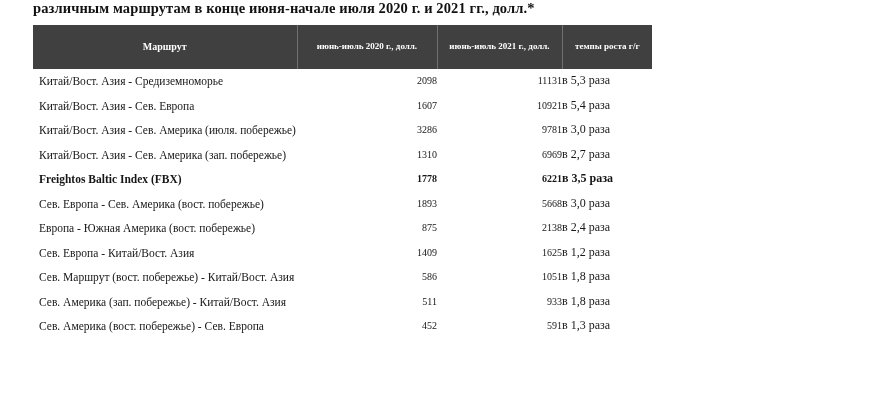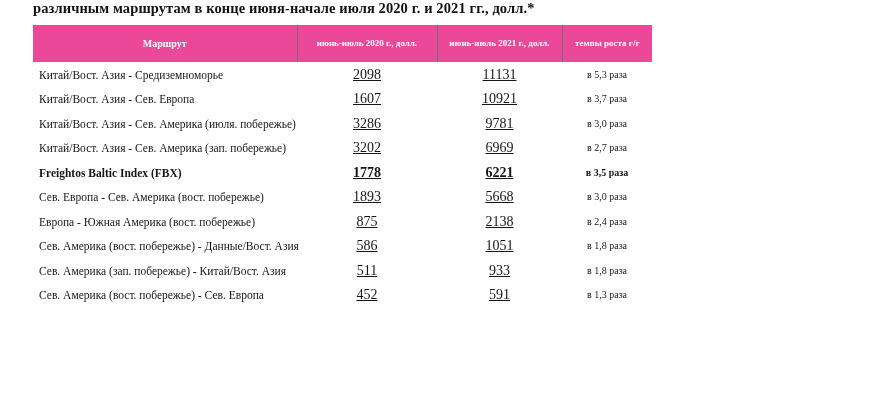--- a/index.html
+++ b/index.html
@@ -48,55 +48,54 @@
     border-collapse: collapse;
     table-layout: fixed;
   }
 
   .data-table col.c-route  { width: 264px; }
   .data-table col.c-y2020  { width: 140px; }
   .data-table col.c-y2021  { width: 125px; }
   .data-table col.c-growth { width: 90px; }
 
   .data-table thead th {
-    background: #ec4899;
+    background: #404040;
     color: #ffffff;
     font-size: 9px;
     font-weight: bold;
     line-height: 11.5px;
     text-align: center;
     vertical-align: middle;
     height: 37px;
-    padding: 10px 4px;
+    padding: 16px 4px;
     border-right: 1px solid #6d7076;
     box-sizing: border-box;
   }
   .data-table thead th:last-child { border-right: none; }
   .data-table thead th.route-head { font-size: 10px; }
 
   .data-table tbody td {
     font-size: 11.5px;
     line-height: 13px;
     height: 24.5px;
     padding: 2px 0 0 6px;
     vertical-align: middle;
     color: #161616;
     white-space: nowrap;
     box-sizing: border-box;
   }
   .data-table tbody td.num {
-    text-align: center;
-    padding: 0;
-    font-size: 14px;
-    text-decoration: underline;
-  }
-  .data-table tbody td.growth {
-    text-align: center;
+    text-align: right;
     padding: 0;
     font-size: 10px;
+  }
+  .data-table tbody td.growth {
+    text-align: left;
+    padding: 0;
+    font-size: 12px;
   }
   .data-table tbody tr.highlight td {
     font-weight: bold;
   }
   .data-table tbody tr.highlight td.growth {
     font-weight: bold;
   }
 
   
   .footnote {
@@ -137,31 +136,31 @@
         <tr>
           <td>Китай/Вост. Азия - Средиземноморье</td>
           <td class="num">2098</td>
           <td class="num">11131</td>
           <td class="growth">в 5,3 раза</td>
         </tr>
         <tr>
           <td>Китай/Вост. Азия - Сев. Европа</td>
           <td class="num">1607</td>
           <td class="num">10921</td>
-          <td class="growth">в 3,7 раза</td>
+          <td class="growth">в 5,4 раза</td>
         </tr>
         <tr>
           <td>Китай/Вост. Азия - Сев. Америка (июля. побережье)</td>
           <td class="num">3286</td>
           <td class="num">9781</td>
           <td class="growth">в 3,0 раза</td>
         </tr>
         <tr>
           <td>Китай/Вост. Азия - Сев. Америка (зап. побережье)</td>
-          <td class="num">3202</td>
+          <td class="num">1310</td>
           <td class="num">6969</td>
           <td class="growth">в 2,7 раза</td>
         </tr>
         <tr class="highlight">
           <td>Freightos Baltic Index (FBX)</td>
           <td class="num">1778</td>
           <td class="num">6221</td>
           <td class="growth">в 3,5 раза</td>
         </tr>
         <tr>
@@ -170,21 +169,27 @@
           <td class="num">5668</td>
           <td class="growth">в 3,0 раза</td>
         </tr>
         <tr>
           <td>Европа - Южная Америка (вост. побережье)</td>
           <td class="num">875</td>
           <td class="num">2138</td>
           <td class="growth">в 2,4 раза</td>
         </tr>
         <tr>
-          <td>Сев. Америка (вост. побережье) - Данные/Вост. Азия</td>
+          <td>Сев. Европа - Китай/Вост. Азия</td>
+          <td class="num">1409</td>
+          <td class="num">1625</td>
+          <td class="growth">в 1,2 раза</td>
+        </tr>
+        <tr>
+          <td>Сев. Маршрут (вост. побережье) - Китай/Вост. Азия</td>
           <td class="num">586</td>
           <td class="num">1051</td>
           <td class="growth">в 1,8 раза</td>
         </tr>
         <tr>
           <td>Сев. Америка (зап. побережье) - Китай/Вост. Азия</td>
           <td class="num">511</td>
           <td class="num">933</td>
           <td class="growth">в 1,8 раза</td>
         </tr>

